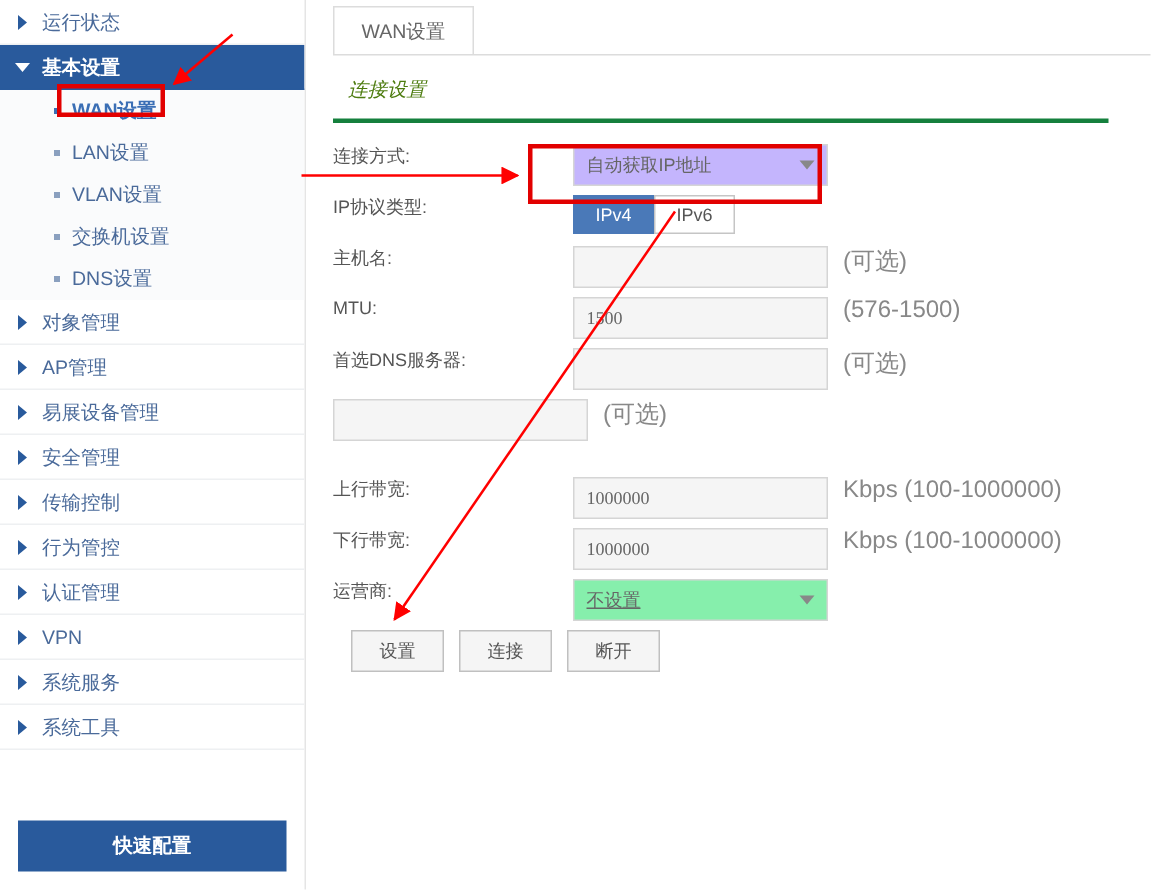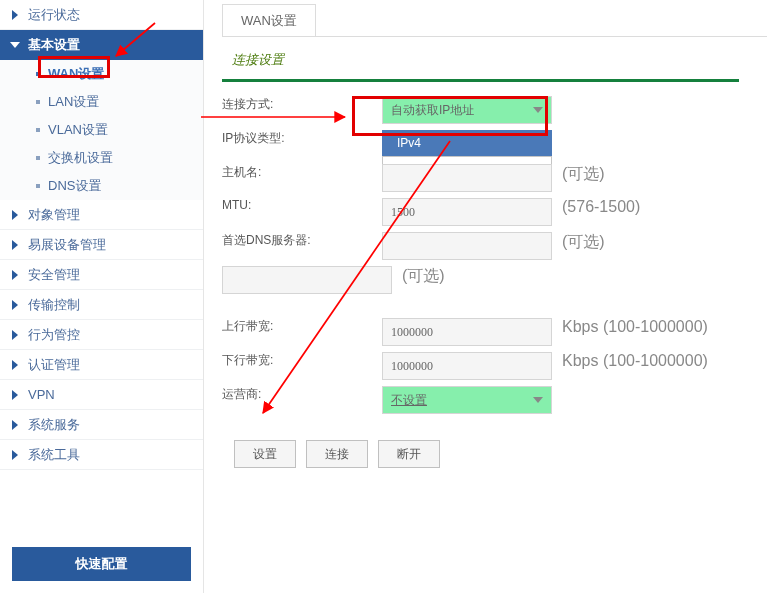--- a/index.html
+++ b/index.html
@@ -115,47 +115,47 @@
     height: 28px;
     border: 1px solid #d5d5d5;
     background: #f7f7f7;
     padding: 0 8px;
     font-size: 12px;
     color: #666;
     display: flex;
     align-items: center;
     position: relative;
   }
-  .select { justify-content: space-between; cursor: pointer; background: #86efac; }
+  .select { justify-content: space-between; cursor: pointer; background: #c4b5fd; }
   .select .caret-down {
     width: 0; height: 0;
     border-left: 5px solid transparent;
     border-right: 5px solid transparent;
     border-top: 6px solid #888;
   }
   .input { background: #f5f5f5; font-family: Liberation Serif, serif; }
   .input span { flex: 1; }
-  .toggle-group { display: flex; flex-direction: column; }
+  .toggle-group { display: flex; }
   .toggle-btn {
     height: 26px;
     line-height: 24px;
     padding: 0 14px;
     border: 1px solid #c5c5c5;
     background: #fff;
     color: #555;
     font-size: 12px;
     cursor: pointer;
   }
   .toggle-btn.active {
     background: #4a79b8;
     color: #fff;
     border-color: #4a79b8;
   }
   .spacer { height: 18px; }
-  .btn-row { margin-top: 20px; display: flex; gap: 10px; padding-left: 12px; }
+  .btn-row { display: flex; gap: 10px; padding-left: 12px; }
   .action-btn {
     height: 28px;
     padding: 0 18px;
     border: 1px solid #c0c0c0;
     background: #f5f5f5;
     color: #555;
     font-size: 12px;
     cursor: pointer;
   }
 
@@ -192,20 +192,24 @@
         <div class="sub-item">
           <span>交换机设置</span>
         </div>
         <div class="sub-item">
           <span>DNS设置</span>
         </div>
       </div>
       <div class="nav-item">
         <span class="caret"></span>
         <span>对象管理</span>
+      </div>
+      <div class="nav-item">
+        <span class="caret"></span>
+        <span>AP管理</span>
       </div>
       <div class="nav-item">
         <span class="caret"></span>
         <span>易展设备管理</span>
       </div>
       <div class="nav-item">
         <span class="caret"></span>
         <span>安全管理</span>
       </div>
       <div class="nav-item">

